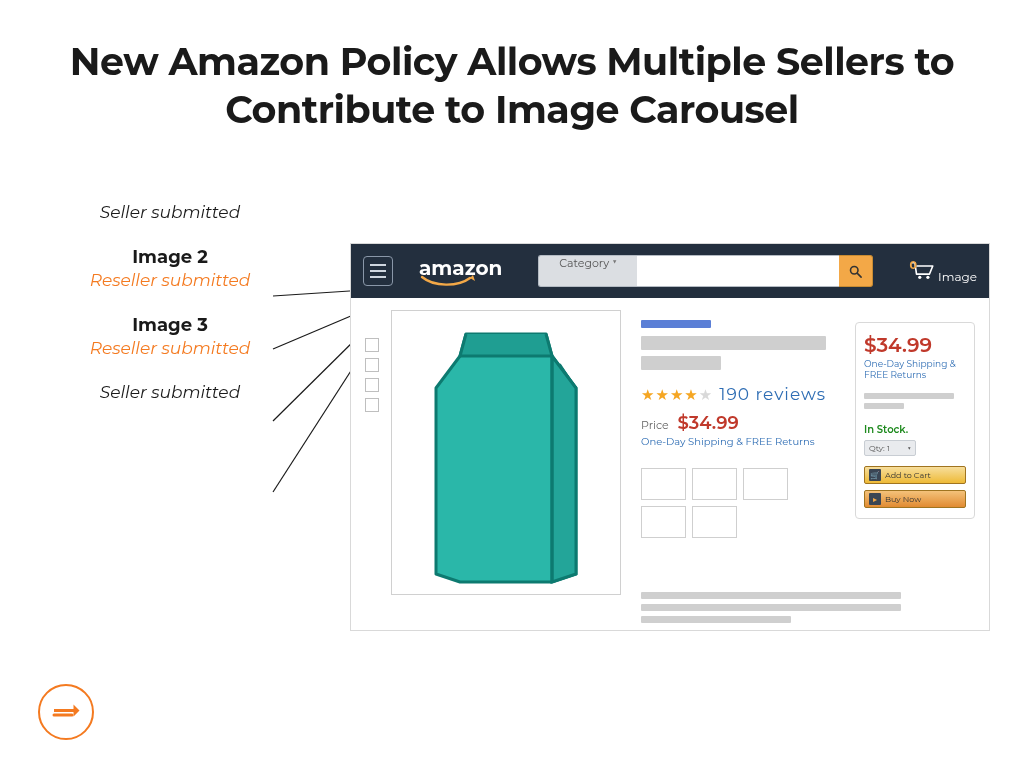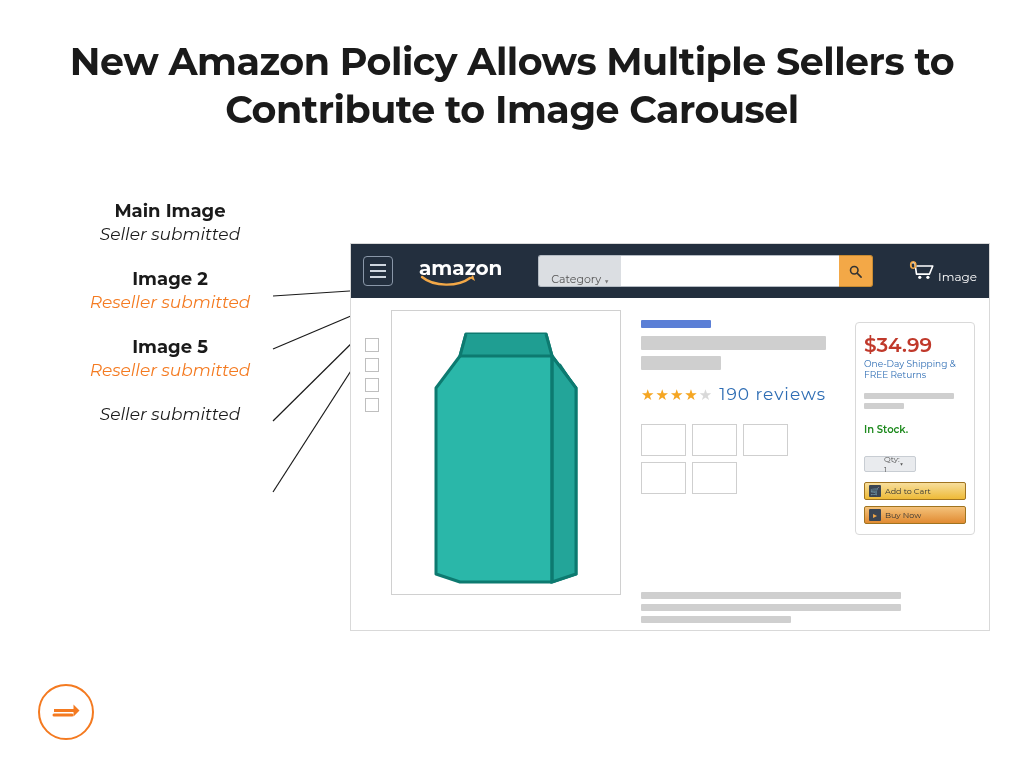--- a/index.html
+++ b/index.html
@@ -14,21 +14,21 @@
   .sub-reseller { color: #f47a20; font-weight: 400; }
 
   
   .mock { position: absolute; left: 350px; top: 243px; width: 640px; height: 388px; border: 1px solid #d9d9d9; background: #fff; }
   .mock-header { height: 54px; background: #232f3e; display: flex; align-items: center; padding: 0 12px; gap: 26px; }
   .hamburger { width: 30px; height: 30px; border: 1px solid #8a97a8; border-radius: 4px; display: flex; flex-direction: column; justify-content: center; align-items: center; gap: 4px; }
   .hamburger span { display: block; width: 16px; height: 2px; background: #cfd6df; }
   .logo { color: #fff; font-weight: 700; font-size: 20px; position: relative; padding-bottom: 6px; }
   .logo-smile { position: absolute; left: 1px; bottom: -3px; width: 58px; height: 14px; }
   .search-wrap { display: flex; align-items: stretch; flex: 1; height: 32px; margin-left: 10px; }
-  .search-cat { background: #dbdee2; color: #555; font-size: 11px; border: 1px solid #b4bbc3; border-right: none; border-radius: 3px 0 0 3px; padding: 0 12px; display: flex; align-items: flex-end; gap: 3px; }
+  .search-cat { background: #dbdee2; color: #555; font-size: 11px; border: 1px solid #b4bbc3; border-right: none; border-radius: 3px 0 0 3px; padding: 0 20px; display: flex; align-items: flex-start; gap: 3px; }
   .search-cat .caret { font-size: 8px; color: #777; }
   .search-input { flex: 1; background: #fff; border: 1px solid #b4bbc3; border-left: none; border-right: none; }
   .search-btn { width: 34px; background: #f3a847; border: 1px solid #c88b32; border-left: none; border-radius: 0 3px 3px 0; display: flex; align-items: center; justify-content: center; }
   .search-btn svg { width: 15px; height: 15px; }
   .cart { color: #fff; font-size: 12px; display: flex; align-items: flex-end; gap: 2px; }
   .cart svg { width: 26px; height: 22px; }
   .cart-count { color: #f3a847; font-weight: 700; font-size: 11px; position: relative; top: -12px; left: 10px; }
 
   .mock-body { position: relative; padding: 12px 14px; height: 334px; }
   .thumbs { position: absolute; left: 14px; top: 40px; display: flex; flex-direction: column; gap: 6px; }
@@ -46,21 +46,21 @@
   .price-line .price { color: #c0392b; font-size: 18px; font-weight: 600; margin: 0 6px; }
   .price-line .ship { color: #2e6db4; font-size: 10px; display: inline-block; vertical-align: middle; line-height: 1.15; }
   .thumb-grid { margin-top: 20px; display: grid; grid-template-columns: repeat(3, 45px); grid-template-rows: 32px 32px; gap: 6px; }
   .thumb-grid div { border: 1px solid #cfcfcf; }
   .desc-lines { position: absolute; left: 290px; top: 294px; width: 260px; }
 
   .buy-box { position: absolute; right: 14px; top: 24px; width: 120px; border: 1px solid #d9d9d9; border-radius: 4px; padding: 10px 8px; }
   .buy-price { color: #c0392b; font-size: 20px; font-weight: 600; }
   .buy-ship { color: #2e6db4; font-size: 9px; line-height: 1.2; margin-top: 2px; }
   .buy-stock { color: #1e8a1e; font-size: 10px; font-weight: 600; margin-top: 14px; }
-  .qty { margin-top: 20px; width: 52px; height: 16px; background: #e9ebee; border: 1px solid #c8cdd3; border-radius: 2px; font-size: 8px; color: #555; display: flex; align-items: center; justify-content: space-between; padding: 0 19px; }
+  .qty { margin-top: 4px; width: 52px; height: 16px; background: #e9ebee; border: 1px solid #c8cdd3; border-radius: 2px; font-size: 8px; color: #555; display: flex; align-items: center; justify-content: space-between; padding: 0 4px; }
   .btn-amz { margin-top: 10px; height: 18px; border-radius: 2px; font-size: 8px; display: flex; align-items: center; padding-left: 4px; gap: 4px; border: 1px solid #a07420; }
   .btn-cart { background: linear-gradient(#f7de9c, #eeba37); color: #333; }
   .btn-buy { background: linear-gradient(#f4c27a, #e18b32); color: #333; margin-top: 6px; }
   .btn-amz .icon-sq { width: 12px; height: 12px; background: #3a4553; border-radius: 1px; display: flex; align-items: center; justify-content: center;}
   .btn-amz .icon-sq span { color:#f3a847; font-size: 8px; line-height: 1;}
 
   
   .lines { position: absolute; left: 0; top: 0; width: 1024px; height: 768px; pointer-events: none; }
 
   .logo-badge { position: absolute; left: 38px; bottom: 28px; width: 56px; height: 56px; border: 2px solid #f47a20; border-radius: 50%; display: flex; align-items: center; justify-content: center; }
@@ -68,29 +68,28 @@
 </style>
 </head>
 <body>
 
 <div class="slide">
 
   <h1 class="title">New Amazon Policy Allows Multiple Sellers to Contribute to Image Carousel</h1>
 
   <div class="labels">
     <div class="label-block">
-      <div class="label-title">Main Image</div>
       <div class="label-sub sub-seller">Seller submitted</div>
     </div>
     <div class="label-block">
       <div class="label-title">Image 2</div>
       <div class="label-sub sub-reseller">Reseller submitted</div>
     </div>
     <div class="label-block">
-      <div class="label-title">Image 5</div>
+      <div class="label-title">Image 3</div>
       <div class="label-sub sub-reseller">Reseller submitted</div>
     </div>
     <div class="label-block">
       <div class="label-sub sub-seller">Seller submitted</div>
     </div>
   </div>
 
   <svg class="lines">
     <line x1="273" y1="296" x2="365" y2="290" stroke="#1a1a1a" stroke-width="1.2"></line>
     <line x1="273" y1="349" x2="365" y2="310" stroke="#1a1a1a" stroke-width="1.2"></line>
@@ -155,20 +154,25 @@
           <line x1="126" y1="30" x2="126" y2="256" stroke="#0d7a70" stroke-width="3"></line>
           <path d="M134 38 l16 24 v178" stroke="#0d7a70" stroke-width="1.5" fill="none"></path>
         </svg>
       </div>
 
       <div class="mid-col">
         <div class="bar bar-blue" style="width:70px;height:8px;margin-bottom:8px;"></div>
         <div class="bar" style="width:185px;height:14px;margin-bottom:6px;"></div>
         <div class="bar" style="width:80px;height:14px;"></div>
         <div class="stars">★★★★<span class="empty">★</span><span class="reviews">190 reviews</span></div>
+        <div class="price-line">
+          <span>Price</span>
+          <span class="price">$34.99</span>
+          <span class="ship">One-Day Shipping &amp; FREE Returns</span>
+        </div>
         <div class="thumb-grid">
           <div></div>
           <div></div>
           <div></div>
           <div></div>
           <div></div>
         </div>
       </div>
 
       <div class="desc-lines">

